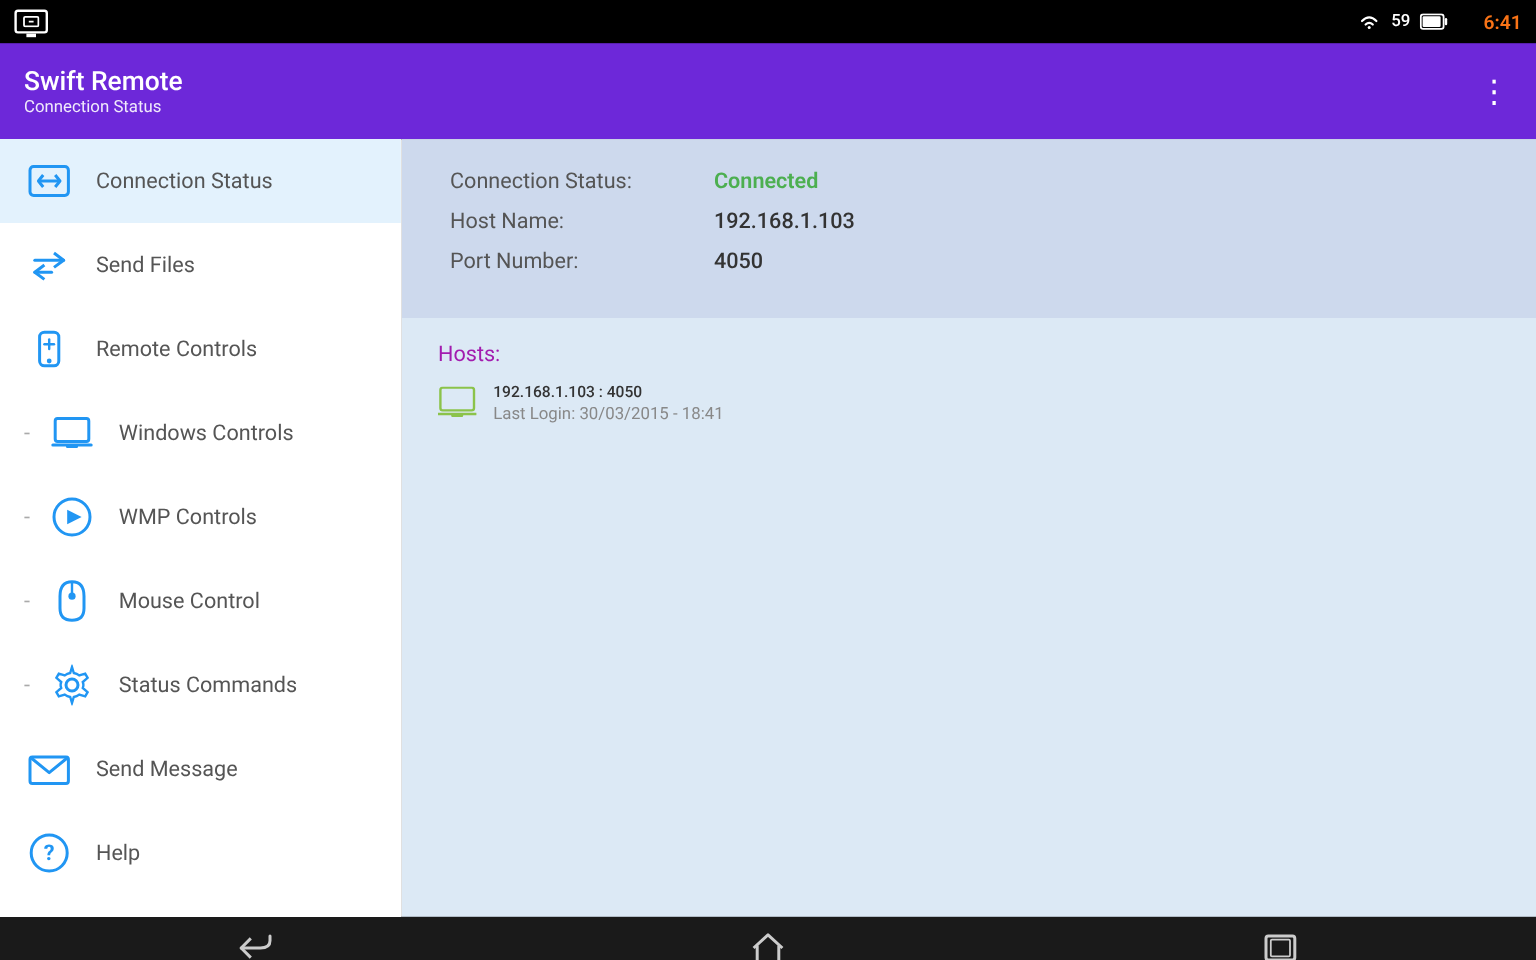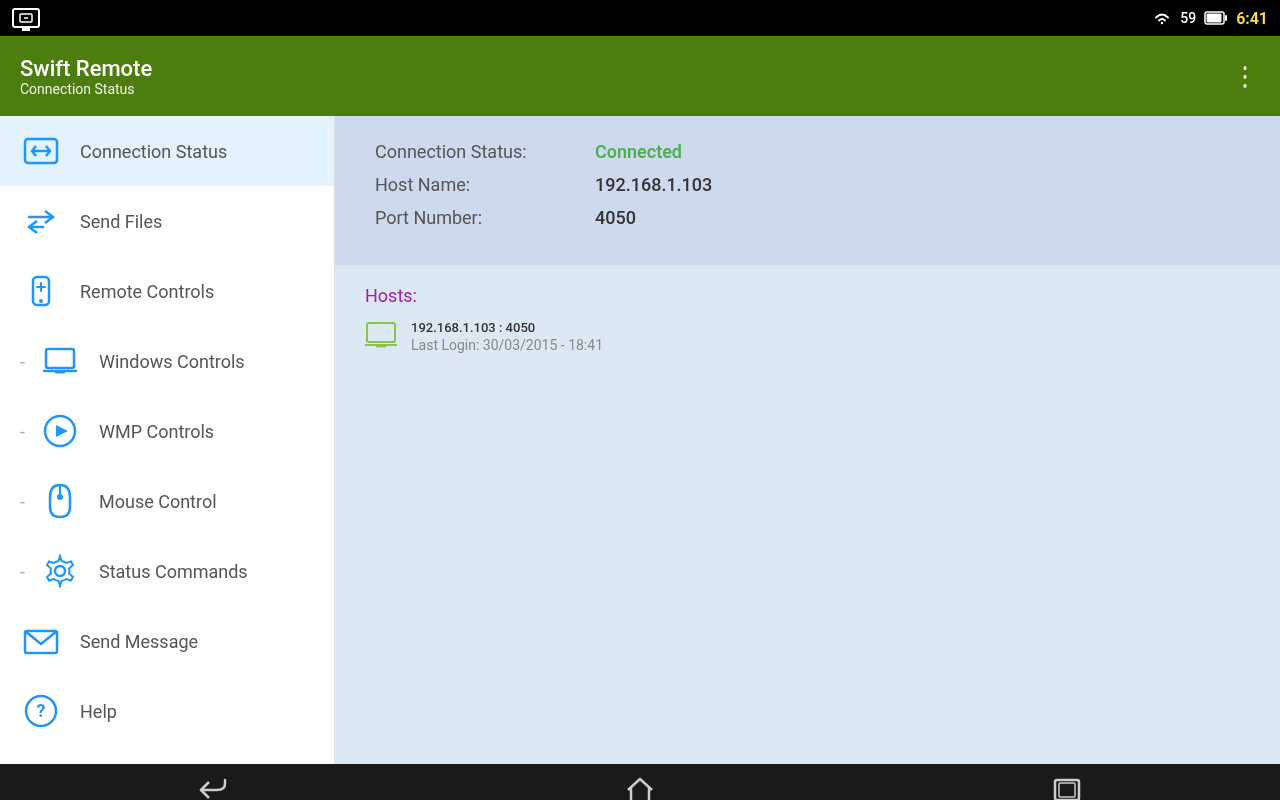--- a/index.html
+++ b/index.html
@@ -50,21 +50,21 @@
       height: 3px;
       background: #fff;
       position: absolute;
       bottom: -5px;
     }
 
     
     .app-bar {
       width: 1280px;
       height: 80px;
-      background: #4d7c0f;
+      background: #6d28d9;
       display: flex;
       align-items: center;
       justify-content: space-between;
       padding: 0 20px;
     }
     .app-bar-title {
       display: flex;
       flex-direction: column;
     }
     .app-bar-title .app-name {
@@ -249,21 +249,21 @@
       <path d="M10 13 L10 13" stroke="#fff" stroke-width="2.5" stroke-linecap="round"></path>
       <path d="M7 10.5 Q10 7.5 13 10.5" stroke="#fff" stroke-width="1.8" fill="none" stroke-linecap="round"></path>
       <path d="M4 7.5 Q10 1.5 16 7.5" stroke="#fff" stroke-width="1.8" fill="none" stroke-linecap="round"></path>
     </svg>
     <span>59</span>
     <svg width="24" height="14" viewBox="0 0 24 14">
       <rect x="1" y="1" width="19" height="12" rx="2" fill="none" stroke="#fff" stroke-width="1.5"></rect>
       <rect x="2.5" y="2.5" width="15" height="9" rx="1" fill="#fff"></rect>
       <rect x="21" y="4" width="2" height="6" rx="1" fill="#fff"></rect>
     </svg>
-    <span style="font-size:16px;font-weight:600;color:#fde047;">6:41</span>
+    <span style="font-size:16px;font-weight:600;color:#f97316;margin-left:21px;">6:41</span>
   </div>
 </div>
 
 <div class="app-bar">
   <div class="app-bar-title">
     <span class="app-name">Swift Remote</span>
     <span class="app-subtitle">Connection Status</span>
   </div>
   <div class="app-bar-menu">⋮</div>
 </div>

